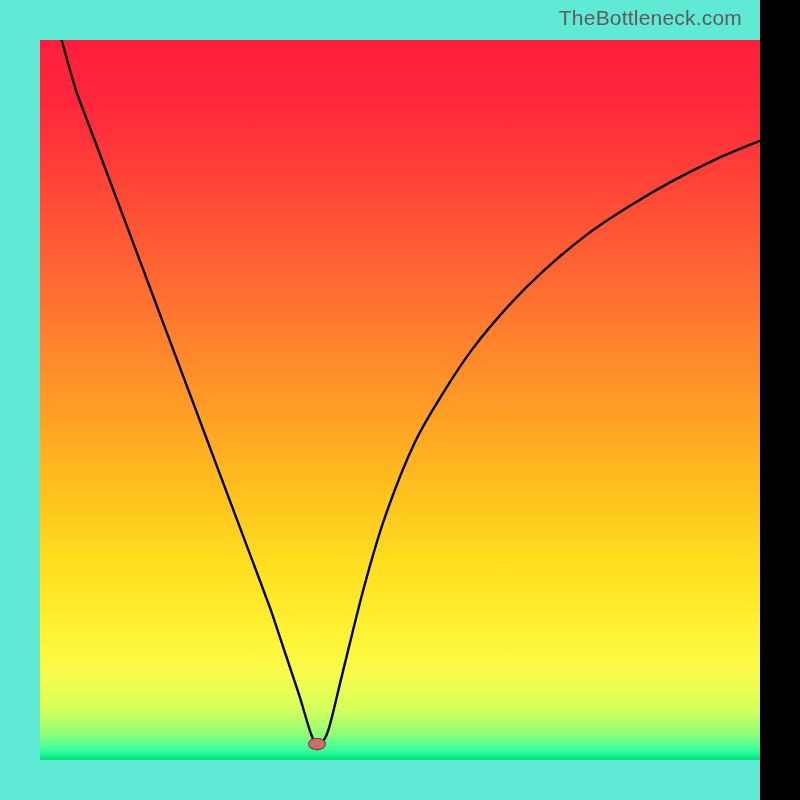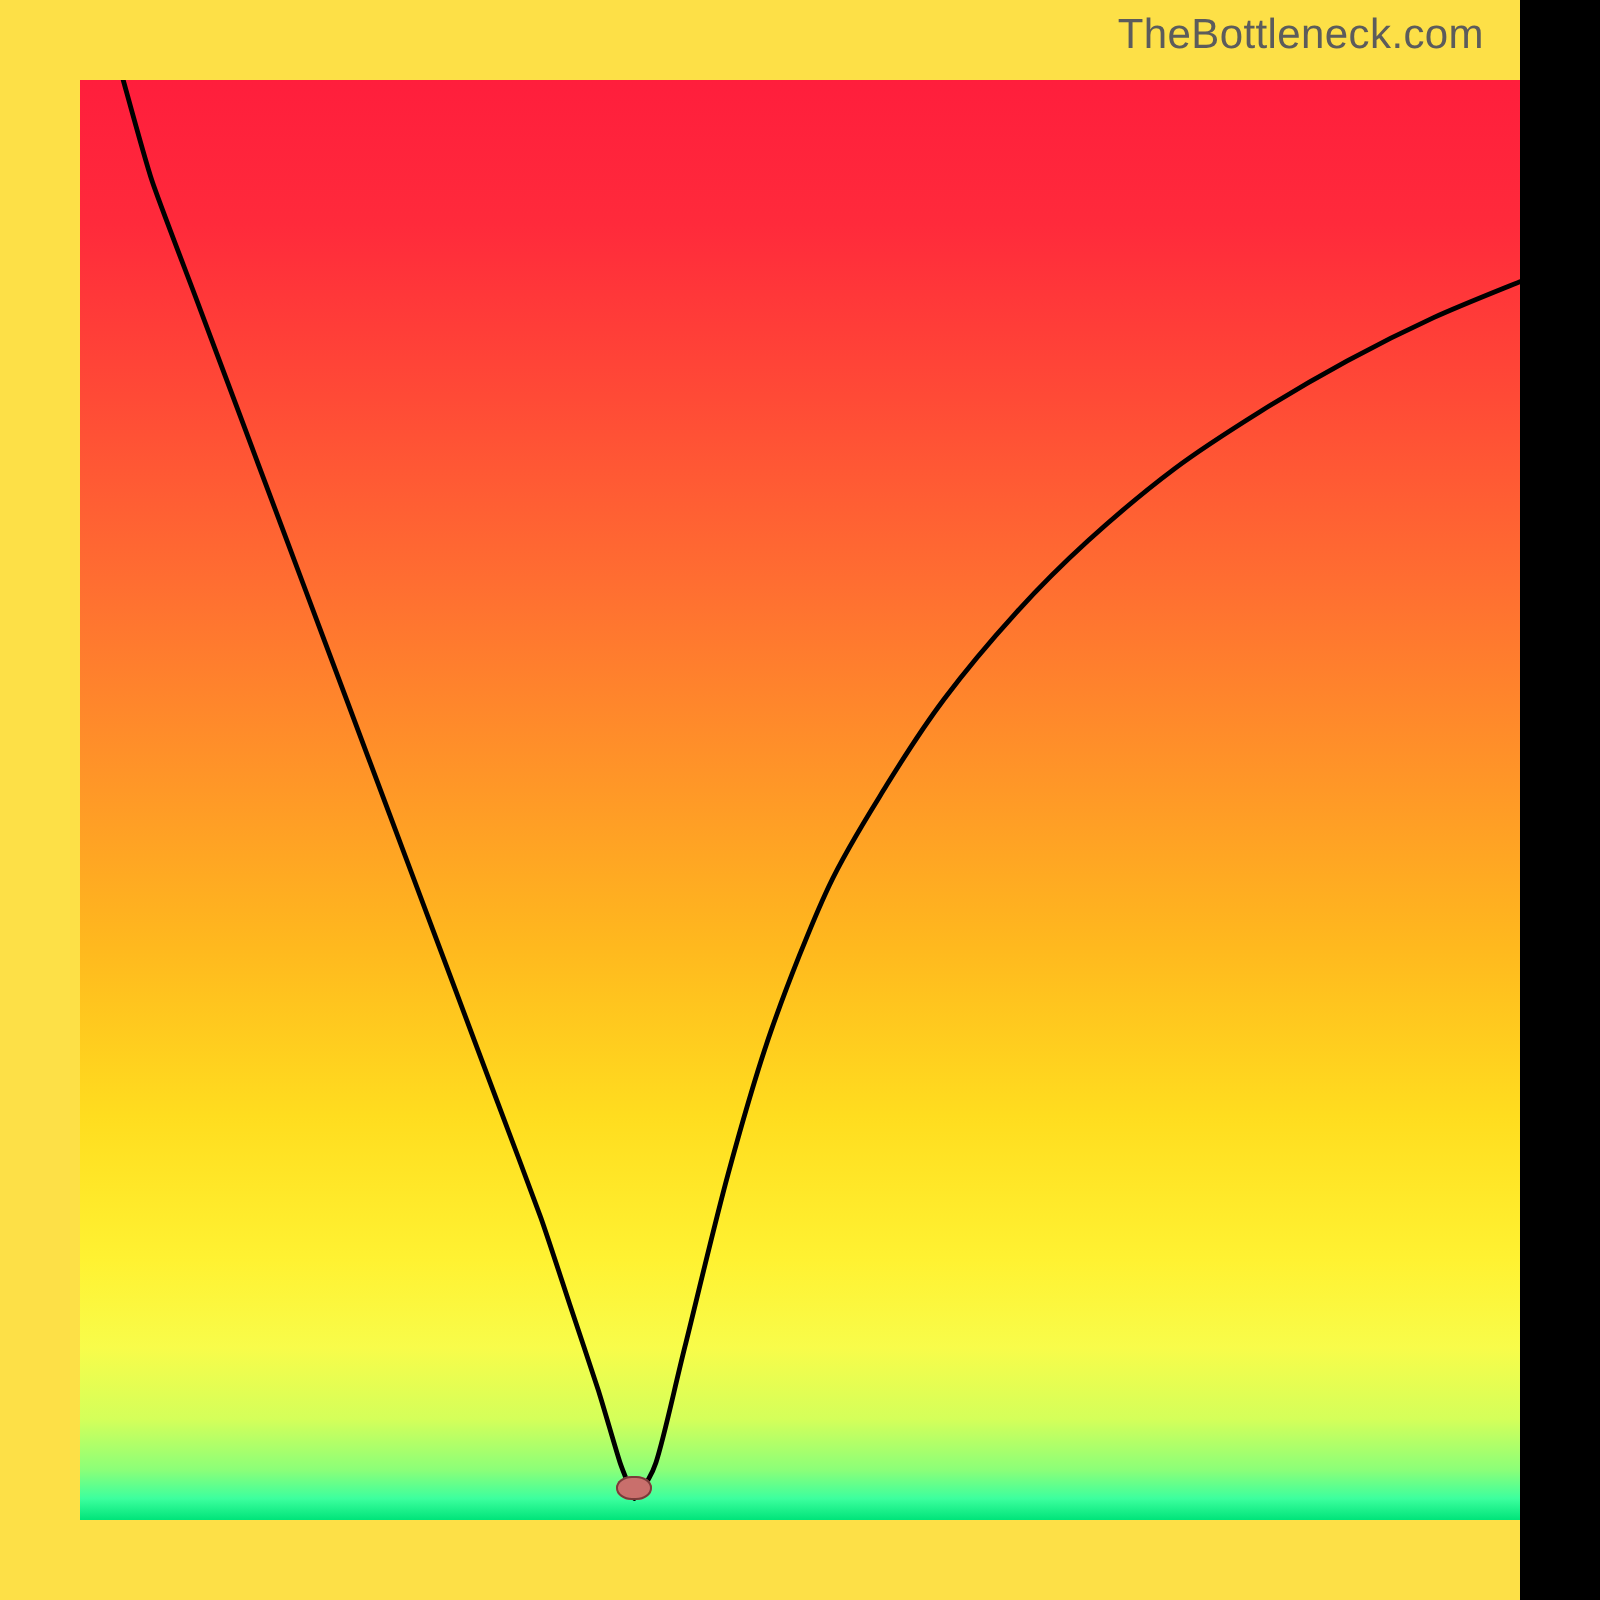--- a/index.html
+++ b/index.html
@@ -10,21 +10,21 @@
     background: #000;
     overflow: hidden;
     font-family: Arial, Helvetica, sans-serif;
   }
   .frame {
     position: absolute;
     left: 0;
     top: 0;
     width: 760px;
     height: 800px;
-    background: #fde047;
+    background: #5eead4;
   }
   .plot-area {
     position: absolute;
     left: 40px;
     top: 40px;
     width: 720px;
     height: 720px;
     overflow: hidden;
   }
   .gradient {

